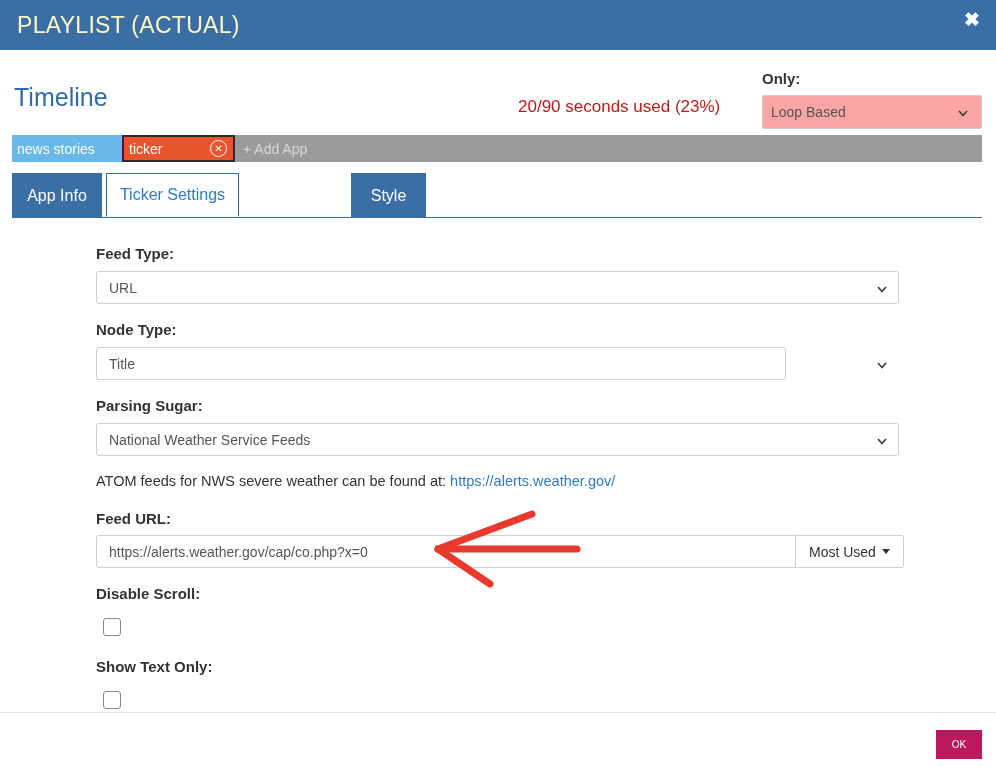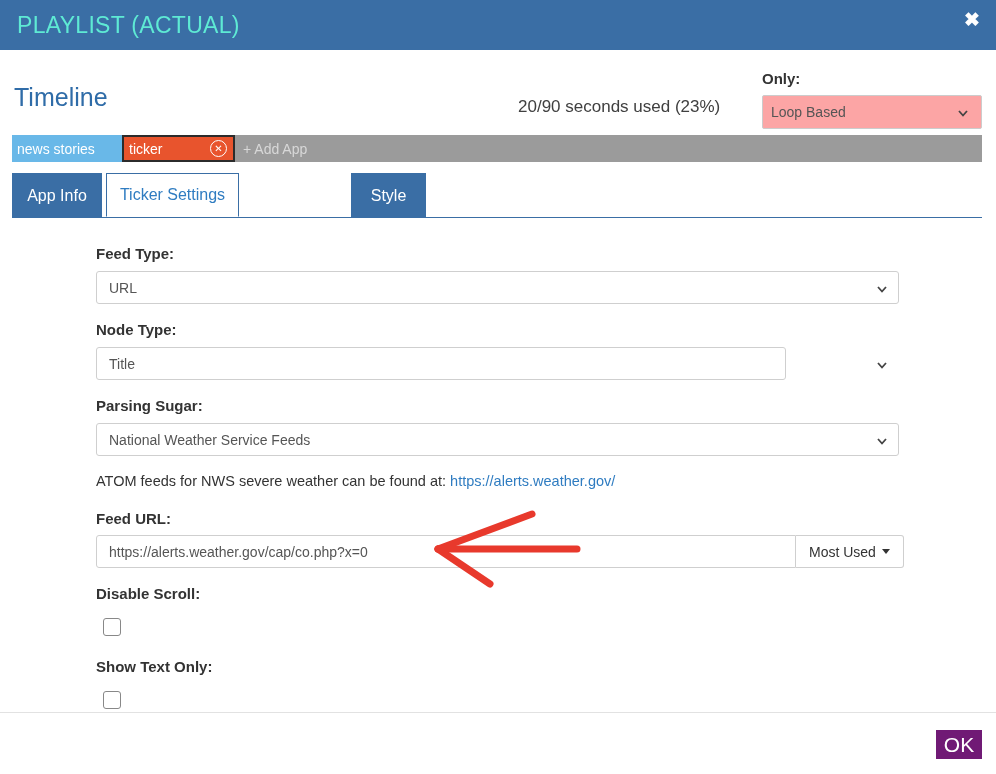--- a/index.html
+++ b/index.html
@@ -19,21 +19,21 @@
   
   .modal-header {
     position: absolute;
     left: 0; top: 0;
     width: 996px; height: 50px;
     background: #3a6ea5;
     display: flex;
     align-items: center;
   }
   .modal-title {
-    color: #5eead4;
+    color: #fef9c3;
     font-size: 23px;
     font-weight: 400;
     letter-spacing: 0.3px;
     margin-left: 17px;
   }
   .modal-close {
     position: absolute;
     right: 11px; top: 6px;
     width: 26px; height: 26px;
     display: flex;
@@ -59,21 +59,21 @@
     position: absolute;
     left: 14px; top: 21px;
     font-size: 25px;
     color: #2f6ca8;
     font-weight: 400;
   }
   .seconds-used {
     position: absolute;
     left: 518px; top: 35px;
     font-size: 17px;
-    color: #404040;
+    color: #b91c1c;
   }
   .type-label {
     position: absolute;
     left: 762px; top: 8px;
     font-size: 15px;
     font-weight: bold;
     color: #333333;
   }
   .type-select {
     position: absolute;
@@ -260,25 +260,25 @@
   .footer-divider {
     position: absolute;
     left: 0; top: 712px;
     width: 996px; height: 1px;
     background: #e2e2e2;
   }
   .ok-button {
     position: absolute;
     left: 936px; top: 730px;
     width: 46px; height: 29px;
-    background: #701a75;
+    background: #be185d;
     color: #ffffff;
     border: none;
     font-family: "Liberation Sans", sans-serif;
-    font-size: 21px;
+    font-size: 10px;
     cursor: pointer;
     padding: 0;
   }
 
   
   .annotation {
     position: absolute;
     left: 420px; top: 498px;
     width: 175px; height: 100px;
     pointer-events: none;

